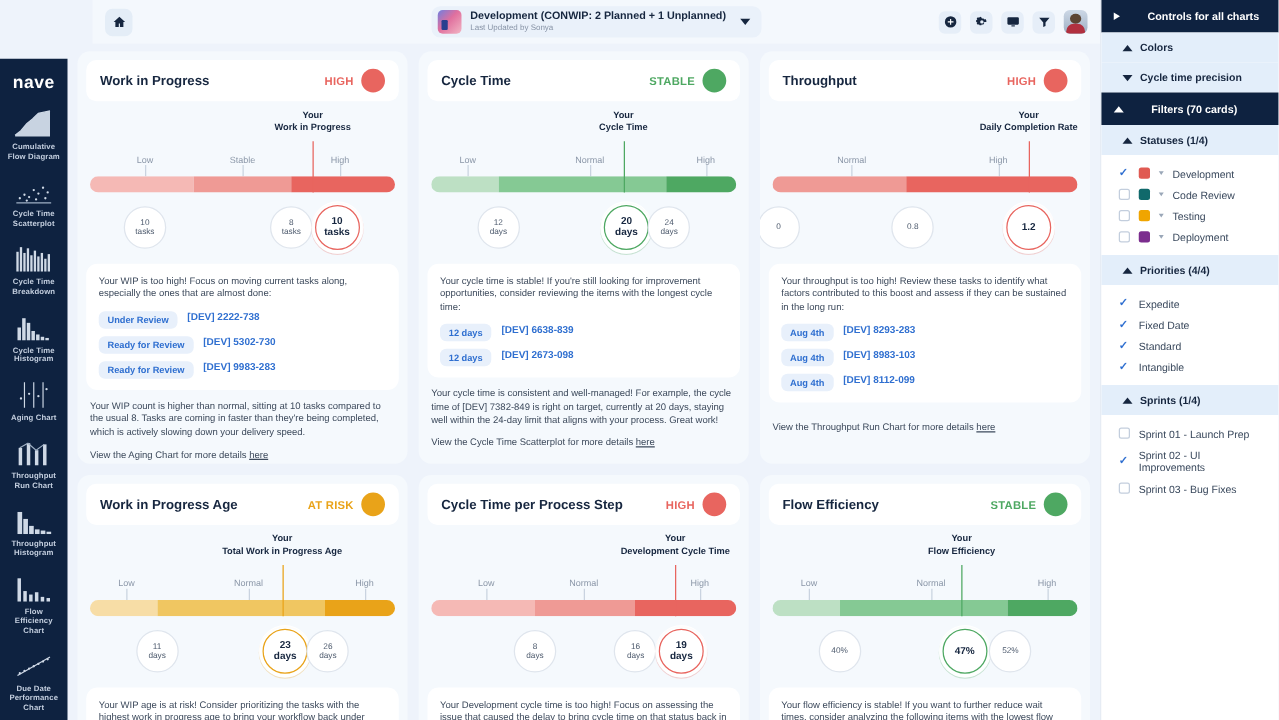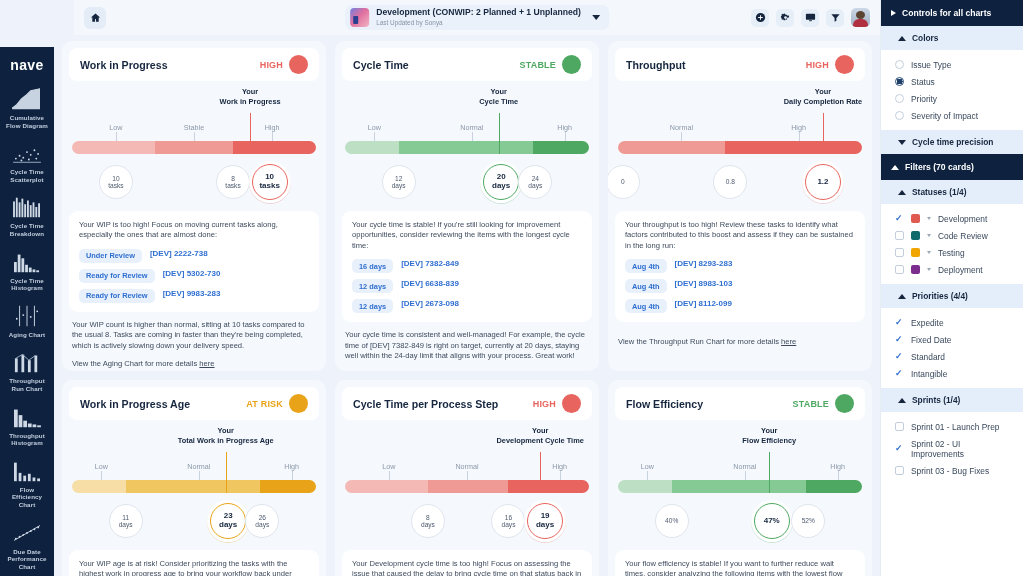--- a/index.html
+++ b/index.html
@@ -173,21 +173,21 @@
 
   
   .rightbar {
     width: 143px; flex: 0 0 143px; height: 576px;
     background: #fff; overflow: hidden;
     border-left: 1px solid #e6ecf4;
   }
   .sec-dark {
     background: #0e2240; color: #fff;
     padding: 8px 10px; font-size: 8.6px; font-weight: 700;
-    display: flex; align-items: center; gap: 6px; cursor: pointer;
+    display: flex; align-items: center; gap: 22px; cursor: pointer;
   }
   .sec-light {
     background: #e3eefa; color: #16263f;
     padding: 7px 10px 7px 17px; font-size: 8.4px; font-weight: 700;
     display: flex; align-items: center; gap: 6px; cursor: pointer;
   }
   .tri { width:0;height:0; }
   .tri.right { border-top:3.5px solid transparent;border-bottom:3.5px solid transparent;border-left:5px solid currentColor; }
   .tri.down  { border-left:4px solid transparent;border-right:4px solid transparent;border-top:5px solid currentColor; }
   .tri.up    { border-left:4px solid transparent;border-right:4px solid transparent;border-bottom:5px solid currentColor; }
@@ -489,24 +489,20 @@
             </div>
             <div class="drop" style="left:78%;">
               <div class="v">24</div>
               <div class="v">days</div>
             </div>
           </div>
           <div class="panel">
             <p>Your cycle time is stable! If you're still looking for improvement opportunities, consider reviewing the items with the longest cycle time:</p>
             <div class="items">
               <div class="item">
-                <span class="chip">16 days</span>
-                <span class="ikey">[DEV] 7382-849</span>
-              </div>
-              <div class="item">
                 <span class="chip">12 days</span>
                 <span class="ikey">[DEV] 6638-839</span>
               </div>
               <div class="item">
                 <span class="chip">12 days</span>
                 <span class="ikey">[DEV] 2673-098</span>
               </div>
             </div>
           </div>
           <div class="summary">
@@ -701,38 +697,20 @@
 
     <div class="sec-dark">
       <span class="tri right"></span>
       <span>Controls for all charts</span>
     </div>
 
     <div class="sec-light">
       <span class="tri up"></span>
       <span>Colors</span>
     </div>
-    <div class="opt-list" id="colors-list">
-        <div class="opt">
-          <span class="radio"></span>
-          <span>Issue Type</span>
-        </div>
-        <div class="opt">
-          <span class="radio on"></span>
-          <span>Status</span>
-        </div>
-        <div class="opt">
-          <span class="radio"></span>
-          <span>Priority</span>
-        </div>
-        <div class="opt">
-          <span class="radio"></span>
-          <span>Severity of Impact</span>
-        </div>
-      </div>
 
     <div class="sec-light">
       <span class="tri down"></span>
       <span>Cycle time precision</span>
     </div>
 
     <div class="sec-dark">
       <span class="tri up"></span>
       <span>Filters (70 cards)</span>
     </div>

